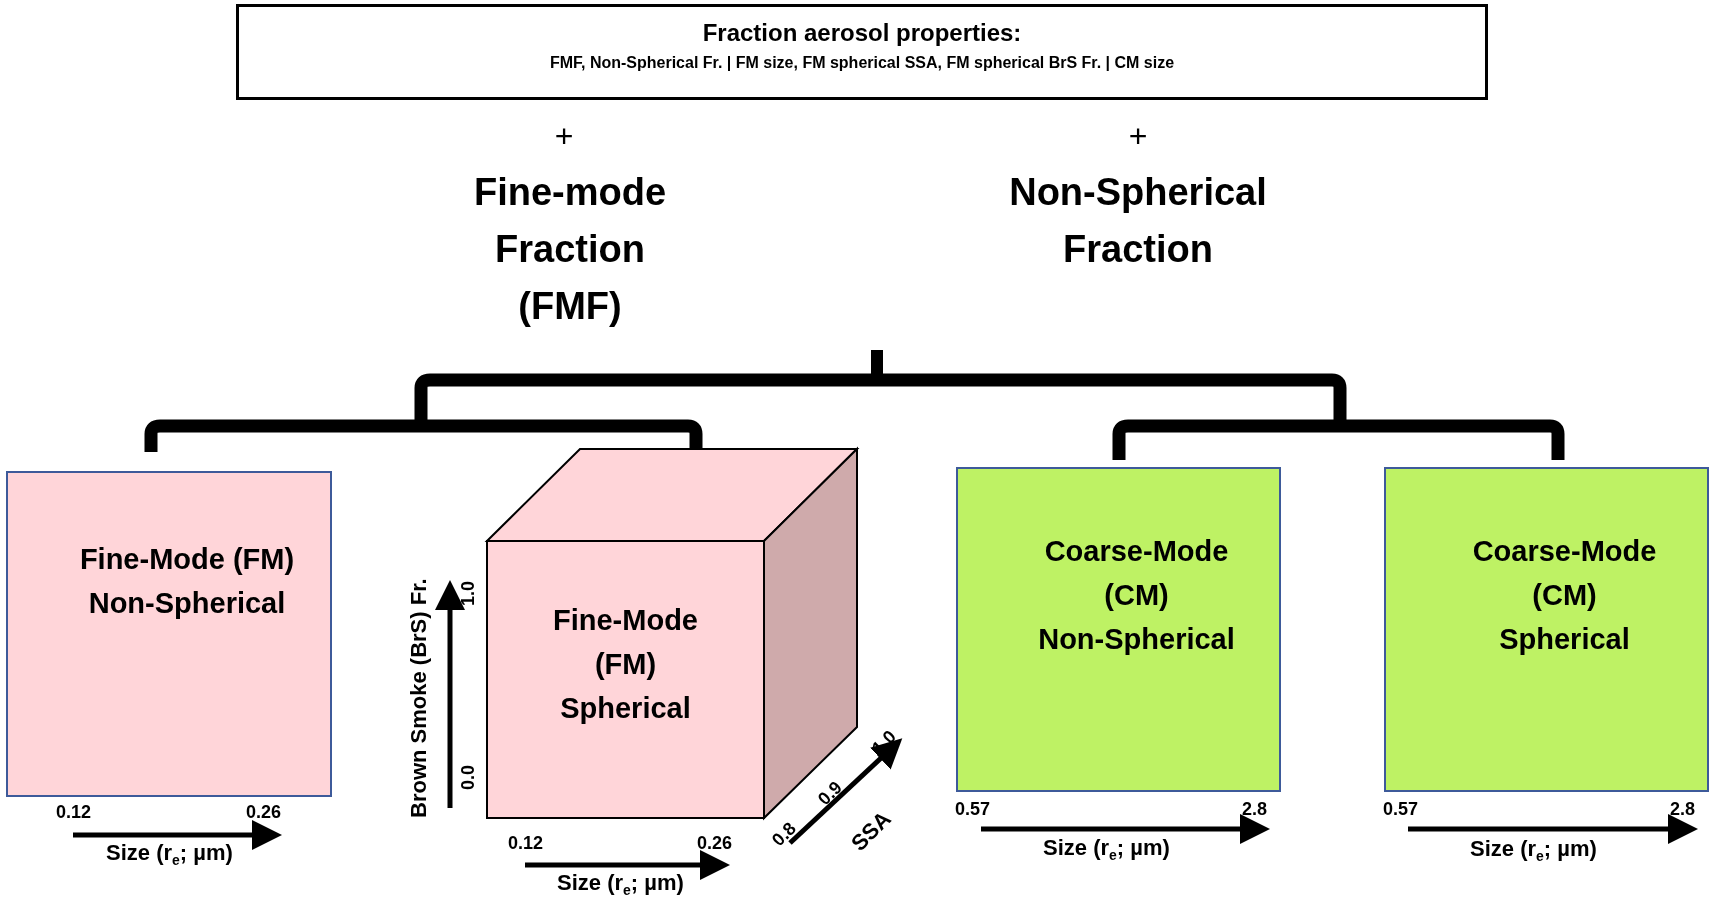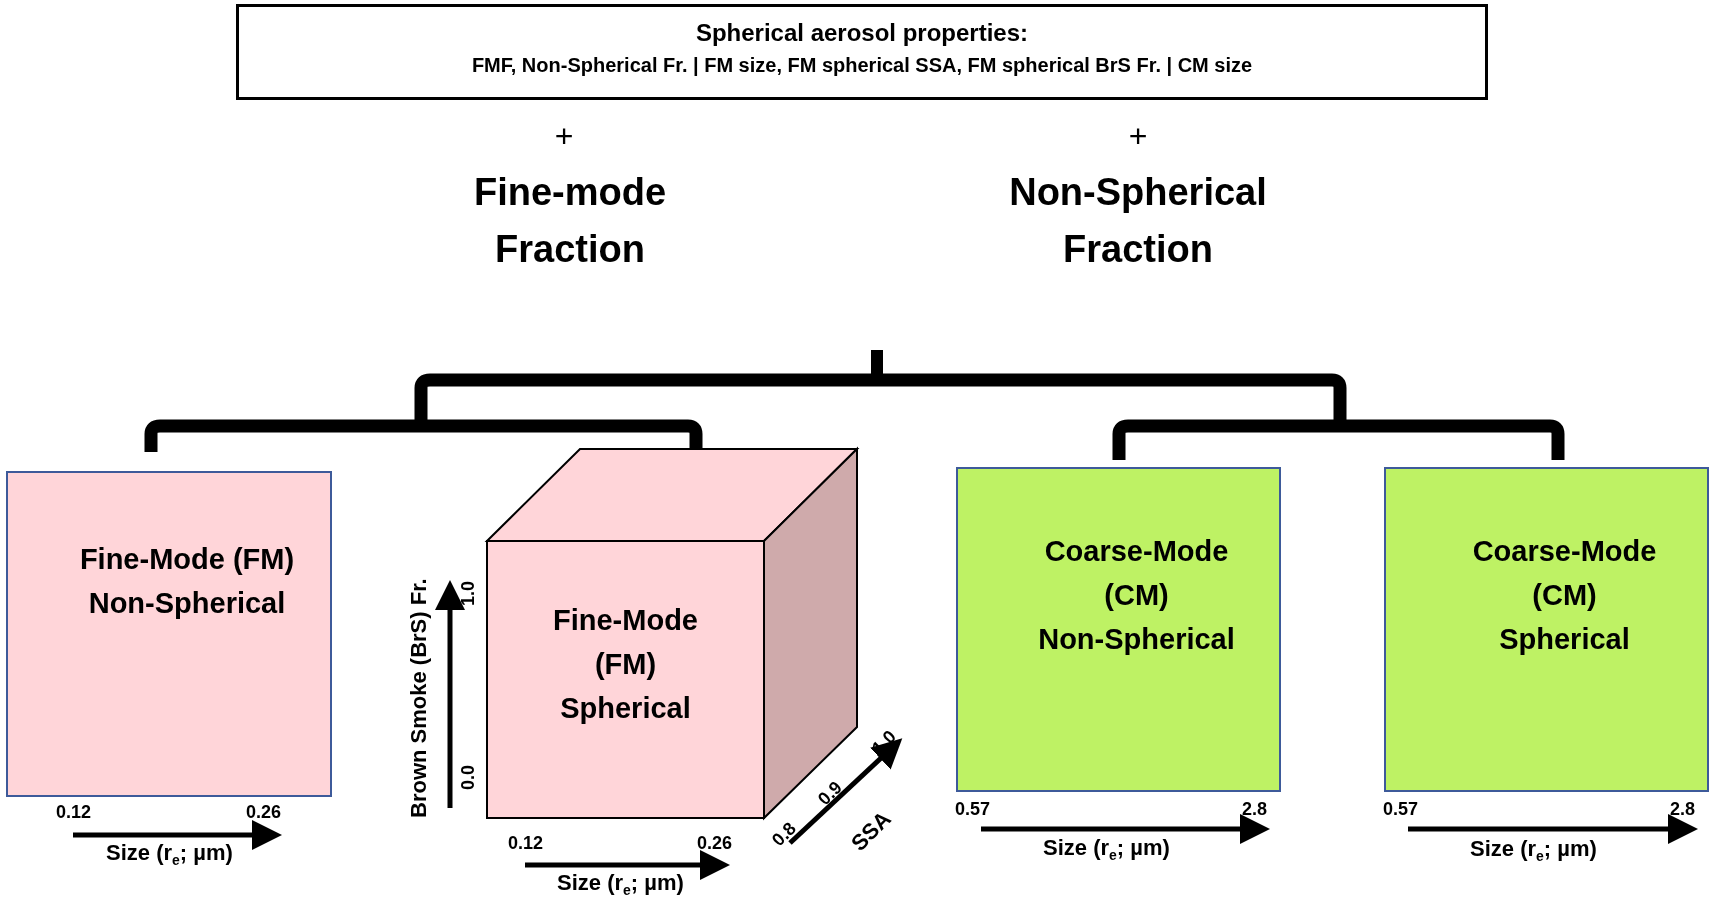--- a/index.html
+++ b/index.html
@@ -4,48 +4,49 @@
 <style>
   html, body { margin:0; padding:0; background:#ffffff; }
   body { width:1712px; height:904px; position:relative; overflow:hidden;
          font-family:"Liberation Sans", "DejaVu Sans", sans-serif; color:#000; }
   .abs { position:absolute; }
 
   
   #top-box { left:236px; top:4px; width:1246px; height:90px; border:3px solid #000;
              box-sizing:content-box; text-align:center; }
   #top-box .line1 { font-size:24px; font-weight:bold; margin-top:12px; }
-  #top-box .line2 { font-size:20px; font-weight:bold; margin-top:7px; }
+  #top-box .line2 { font-size:16px; font-weight:bold; margin-top:7px; }
 
   .plus { font-size:32px; font-weight:normal; text-align:center; width:60px; }
   .heading { font-size:38px; font-weight:bold; text-align:center; line-height:57px; }
 
   .box { position:absolute; border:2px solid #3d5a9a; box-sizing:border-box; text-align:center;padding-left:36px; }
   .box.pink { background:#ffd5d9; }
   .box.blue { background:#bef264; }
   .box-label { font-size:29px; font-weight:bold; line-height:44px; }
 
   .tick { position:absolute; font-size:18px; font-weight:bold; }
   .axis-label { position:absolute; font-size:22px; font-weight:bold; white-space:nowrap; }
   .axis-label sub { font-size:14px; }
 
   svg.overlay { position:absolute; left:0; top:0; }
 </style>
 </head>
 <body>
 
 <div id="top-box" class="abs">
-  <div class="line1">Spherical aerosol properties:</div>
+  <div class="line1">Fraction aerosol properties:</div>
   <div class="line2">FMF, Non-Spherical Fr. | FM size, FM spherical SSA, FM spherical BrS Fr. | CM size</div>
 </div>
 
 <div class="abs plus" style="left:534px; top:118px;">+</div>
 <div class="abs heading" style="left:410px; top:164px; width:320px;">
   <div>Fine-mode</div>
   <div>Fraction</div>
+  <div>(FMF)</div>
 </div>
 
 <div class="abs plus" style="left:1108px; top:118px;">+</div>
 <div class="abs heading" style="left:948px; top:164px; width:380px;">
   <div>Non-Spherical</div>
   <div>Fraction</div>
 </div>
 
 <svg class="overlay" width="1712" height="904">
   <defs>

